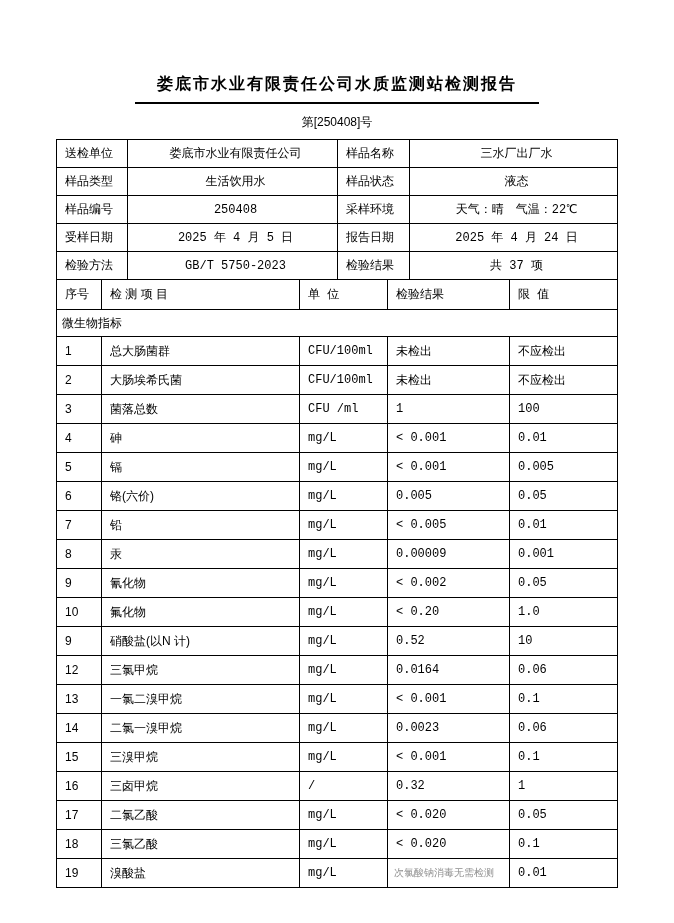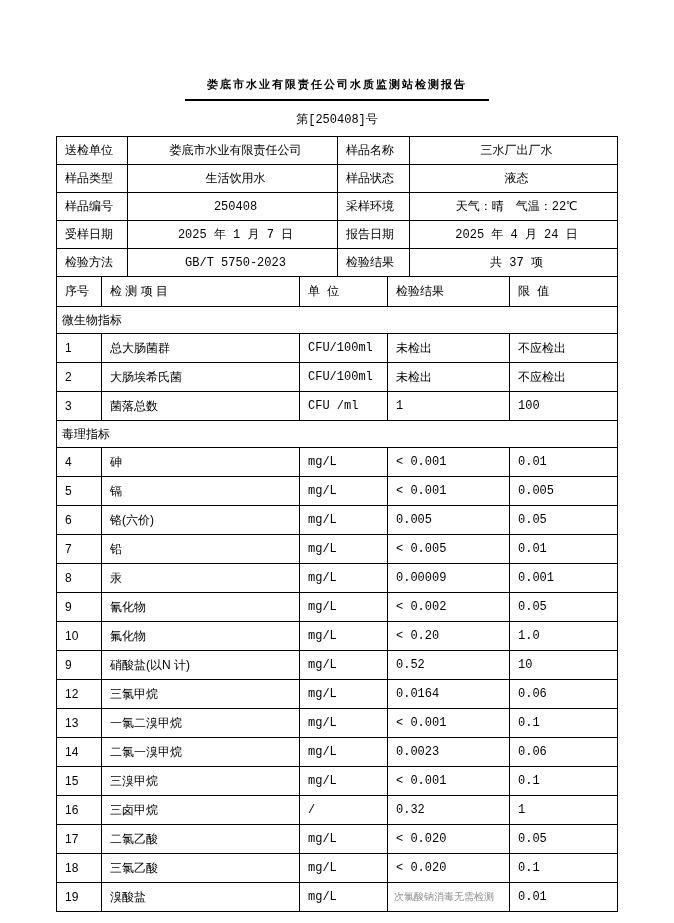--- a/index.html
+++ b/index.html
@@ -13,31 +13,31 @@
     color: #000000;
     font-family: "Liberation Sans", sans-serif;
     overflow: hidden;
   }
   .title-wrap {
     text-align: center;
     padding-top: 74px;
   }
   .title {
     display: inline-block;
-    font-size: 11px;
+    font-size: 16px;
     font-weight: bold;
     letter-spacing: 2px;
     border-bottom: 2px solid #000;
     padding: 0 22px 7px 22px;
   }
   .report-no {
     text-align: center;
     font-size: 12px;
     margin-top: 10px;
-    font-family: Liberation Mono, monospace;
+    font-family: Liberation Sans, sans-serif;
   }
   table.doc {
     border-collapse: collapse;
     table-layout: fixed;
     width: 561px;
     margin: 8px auto 0 auto;
   }
   table.doc.results {
     margin-top: -1px; 
     padding-left: 43px;
@@ -104,21 +104,21 @@
           <td class="info-value">液态</td>
         </tr>
         <tr class="info-row">
           <td class="info-label">样品编号</td>
           <td class="info-value">250408</td>
           <td class="info-label">采样环境</td>
           <td class="info-value">天气：晴　气温：22℃</td>
         </tr>
         <tr class="info-row">
           <td class="info-label">受样日期</td>
-          <td class="info-value">2025 年 1 月 7 日</td>
+          <td class="info-value">2025 年 4 月 5 日</td>
           <td class="info-label">报告日期</td>
           <td class="info-value">2025 年 4 月 24 日</td>
         </tr>
         <tr class="info-row">
           <td class="info-label">检验方法</td>
           <td class="info-value">GB/T 5750-2023</td>
           <td class="info-label">检验结果</td>
           <td class="info-value">共 37 项</td>
         </tr>
       </tbody>
@@ -157,23 +157,20 @@
           <td class="c-result">未检出</td>
           <td class="c-limit">不应检出</td>
         </tr>
         <tr class="res-row">
           <td class="c-no">3</td>
           <td class="c-item">菌落总数</td>
           <td class="c-unit">CFU /ml</td>
           <td class="c-result">1</td>
           <td class="c-limit">100</td>
         </tr>
-        <tr class="res-section">
-          <td class="c-section" colspan="5">毒理指标</td>
-        </tr>
         <tr class="res-row">
           <td class="c-no">4</td>
           <td class="c-item">砷</td>
           <td class="c-unit">mg/L</td>
           <td class="c-result">&lt; 0.001</td>
           <td class="c-limit">0.01</td>
         </tr>
         <tr class="res-row">
           <td class="c-no">5</td>
           <td class="c-item">镉</td>

